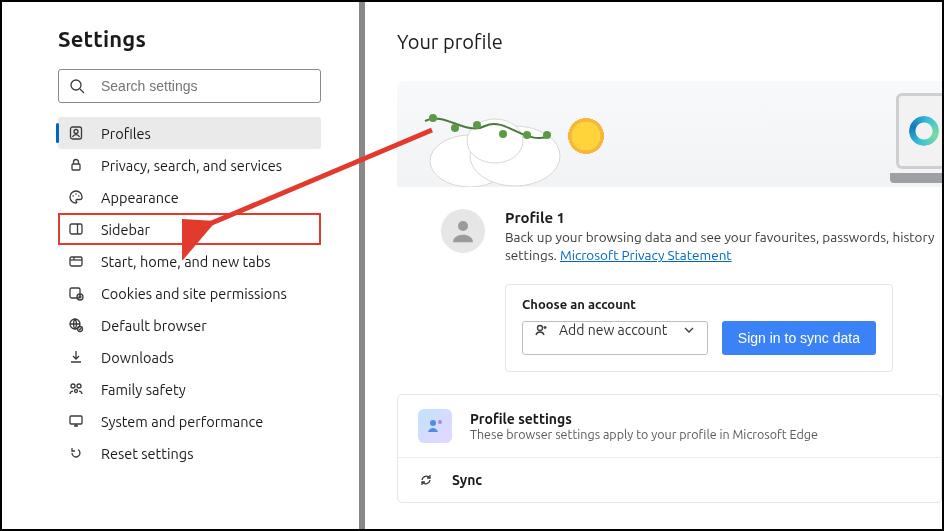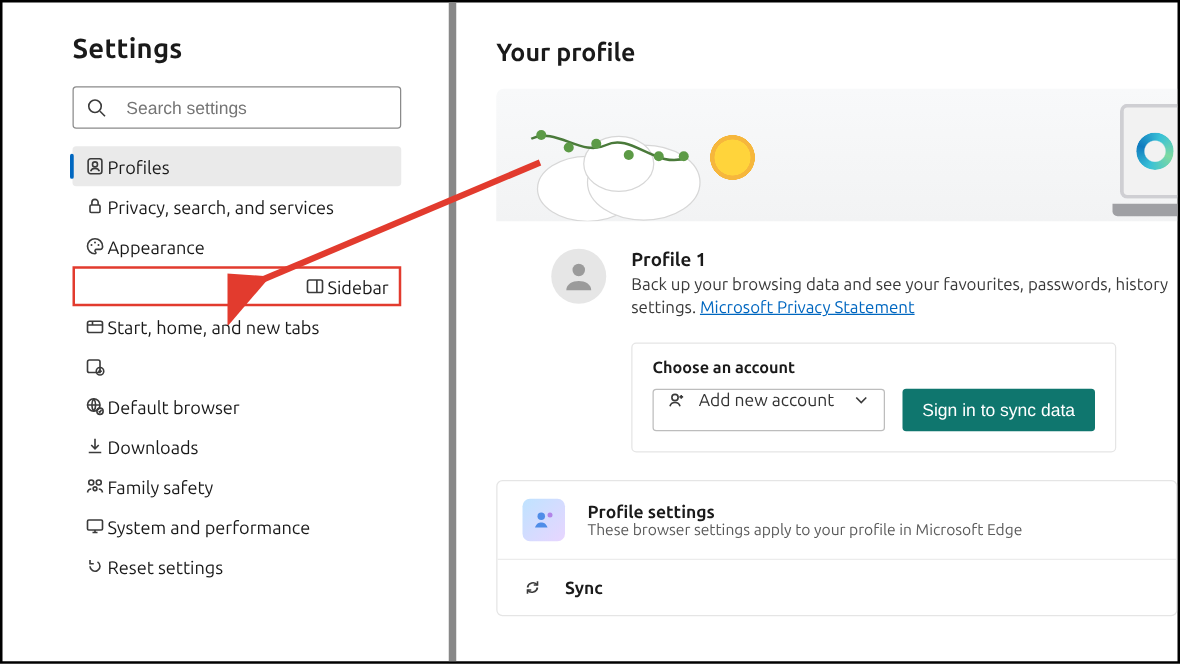--- a/index.html
+++ b/index.html
@@ -13,34 +13,34 @@
 
     
     .sidebar { position: absolute; left: 0; top: 0; width: 355px; height: 100%; padding: 24px 36px 0 56px; }
     .sidebar h1 { font-size: 22px; font-weight: 700; margin-bottom: 18px; letter-spacing: .2px; }
 
     .search-wrap { position: relative; border: 1px solid #8a8a8a; border-radius: 3px; height: 34px; display: flex; align-items: center; padding: 0 10px; margin-bottom: 14px; }
     .search-wrap .si { margin-right: 16px; }
     .search-wrap input { border: none; outline: none; font-size: 14px; flex: 1; background: transparent; }
 
     .nav { list-style: none; }
-    .nav li { display: flex; align-items: center; gap: 2px; height: 32px; padding: 0 10px; border-radius: 3px; cursor: pointer; position: relative; }
+    .nav li { display: flex; align-items: center; gap: 17px; height: 32px; padding: 0 10px; border-radius: 3px; cursor: pointer; position: relative; }
     .nav li.active { background: #eaeaea; }
     .nav li.active::before { content: ""; position: absolute; left: -2px; top: 6px; bottom: 6px; width: 3px; background: #0067c0; border-radius: 2px; }
     .nav li span.label { font-size: 14.5px; }
-    .nav li.highlight { outline: 2px solid #e23b2e; outline-offset: -2px; border-radius: 0; justify-content: flex-end; }
+    .nav li.highlight { outline: 2px solid #e23b2e; outline-offset: -2px; border-radius: 0; }
     .ic { width: 16px; height: 16px; flex: 0 0 16px; display: flex; align-items: center; justify-content: center; }
     .ic svg { width: 16px; height: 16px; stroke: #3b3b3b; stroke-width: 1.3; fill: none; }
 
     
     .divider { position: absolute; left: 357px; top: 0; bottom: 0; width: 6px; background: #888; }
 
     
     .main { position: absolute; left: 363px; right: 0; top: 0; bottom: 0; padding: 28px 0 0 32px; overflow: hidden; }
-    .main h2 { font-size: 20px; font-weight: 700; margin-bottom: 18px; }
+    .main h2 { font-size: 20px; font-weight: 400; margin-bottom: 28px; }
 
     .hero { position: relative; height: 106px; background: linear-gradient(#f8f9fa,#f2f3f4); border-top-left-radius: 6px; overflow: hidden; margin-right: 0; }
     
     .cloud { position: absolute; left: 18px; top: 20px; }
     .cloud svg { width: 170px; height: 90px; }
     .sun { position: absolute; left: 168px; top: 34px; width: 42px; height: 42px; background: radial-gradient(circle at 50% 50%, #ffd43b 0 48%, #f6b73c 49% 60%, transparent 61%); border-radius: 50%; z-index: 0; }
     .laptop { position: absolute; right: -6px; top: 12px; width: 58px; height: 90px; }
     .laptop .screen { width: 52px; height: 76px; background: #f2f2f2; border: 3px solid #cfcfd3; border-radius: 6px 0 0 6px; border-right: none; position: absolute; right: 0; top: 0; display:flex; align-items:center; justify-content:center; }
     .laptop .elogo { width: 30px; height: 30px; border-radius: 50%; background: conic-gradient(from 200deg,#39c1d7,#0f7abf,#39c1d7,#7ed9a1,#39c1d7); mask: radial-gradient(circle at 50% 50%, transparent 0 8px, #000 9px); -webkit-mask: radial-gradient(circle at 50% 50%, transparent 0 8px, #000 9px); }
     .laptop .base { position:absolute; bottom:0; right:0; width:58px; height:10px; background:#9fa0a4; border-radius:0 0 0 4px; }
@@ -51,21 +51,21 @@
     .avatar svg { width: 30px; height: 30px; fill: #9b9b9b; }
     .profile-info strong { font-size: 15px; font-weight: 600; display: block; margin-bottom: 2px; }
     .profile-info p { font-size: 13.5px; color: #3a3a3a; line-height: 1.35; }
     .profile-info a { color: #0067c0; text-decoration: underline; }
 
     .account-box { margin-top: 20px; margin-left: 64px; border: 1px solid #e5e5e5; border-radius: 4px; padding: 12px 16px 16px; width: 388px; max-width: calc(100% - 64px); }
     .account-box .hdr { font-size: 13px; font-weight: 600; margin-bottom: 10px; }
     .account-row { display: flex; gap: 14px; }
     .dropdown { flex: 1; border: 1px solid #bdbdbd; border-radius: 3px; height: 34px; display: flex; align-items: flex-start; padding: 0 10px; gap: 10px; font-size: 14px; color: #333; cursor: pointer; }
     .dropdown .chev { margin-left: auto; }
-    .btn-primary { background: #0f766e; color: #fff; border: none; border-radius: 3px; padding: 0 16px; height: 34px; font-size: 14px; cursor: pointer; }
+    .btn-primary { background: #3b82f6; color: #fff; border: none; border-radius: 3px; padding: 0 16px; height: 34px; font-size: 14px; cursor: pointer; }
 
     .card { border: 1px solid #e5e5e5; border-radius: 5px; margin-right: 0; }
     .card .row { display: flex; align-items: center; gap: 18px; padding: 14px 20px; }
     .card .row + .row { border-top: 1px solid #ececec; }
     .card .title { font-size: 14px; font-weight: 600; }
     .card .sub { font-size: 12.5px; color: #5a5a5a; }
     .tile { width: 34px; height: 34px; border-radius: 6px; background: linear-gradient(135deg,#bfe3ff,#e8d5ff); flex: 0 0 34px; display:flex; align-items:center; justify-content:center; }
     .tile svg { width:20px; height:20px; }
 
     
@@ -138,20 +138,21 @@
       <span class="label">Start, home, and new tabs</span>
     </li>
     <li>
       <span class="ic">
           <svg viewBox="0 0 16 16">
             <rect x="2" y="3" width="10" height="10" rx="1.5"></rect>
             <circle cx="12" cy="12" r="3"></circle>
             <path d="M12 10.5v3M10.5 12h3"></path>
           </svg>
         </span>
+      <span class="label">Cookies and site permissions</span>
     </li>
     <li>
       <span class="ic">
           <svg viewBox="0 0 16 16">
             <circle cx="7" cy="7" r="5"></circle>
             <path d="M2 7h10M7 2c2 2.5 2 7.5 0 10M7 2c-2 2.5-2 7.5 0 10"></path>
             <circle cx="12" cy="12" r="2.5"></circle>
             <path d="M11 12l.8.8L13.2 11"></path>
           </svg>
         </span>

